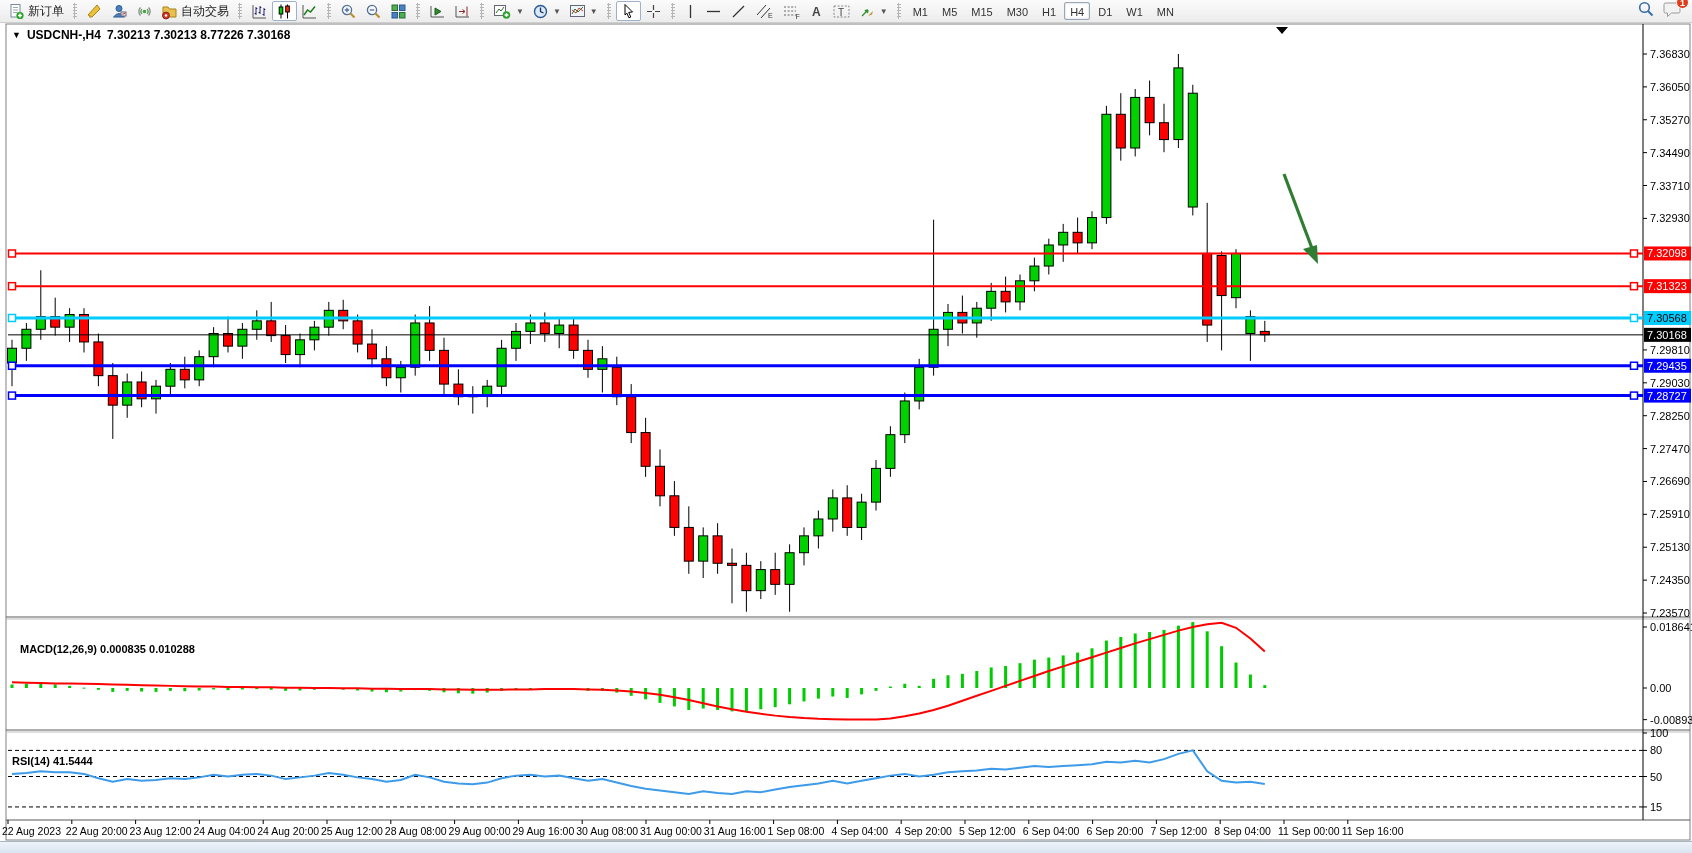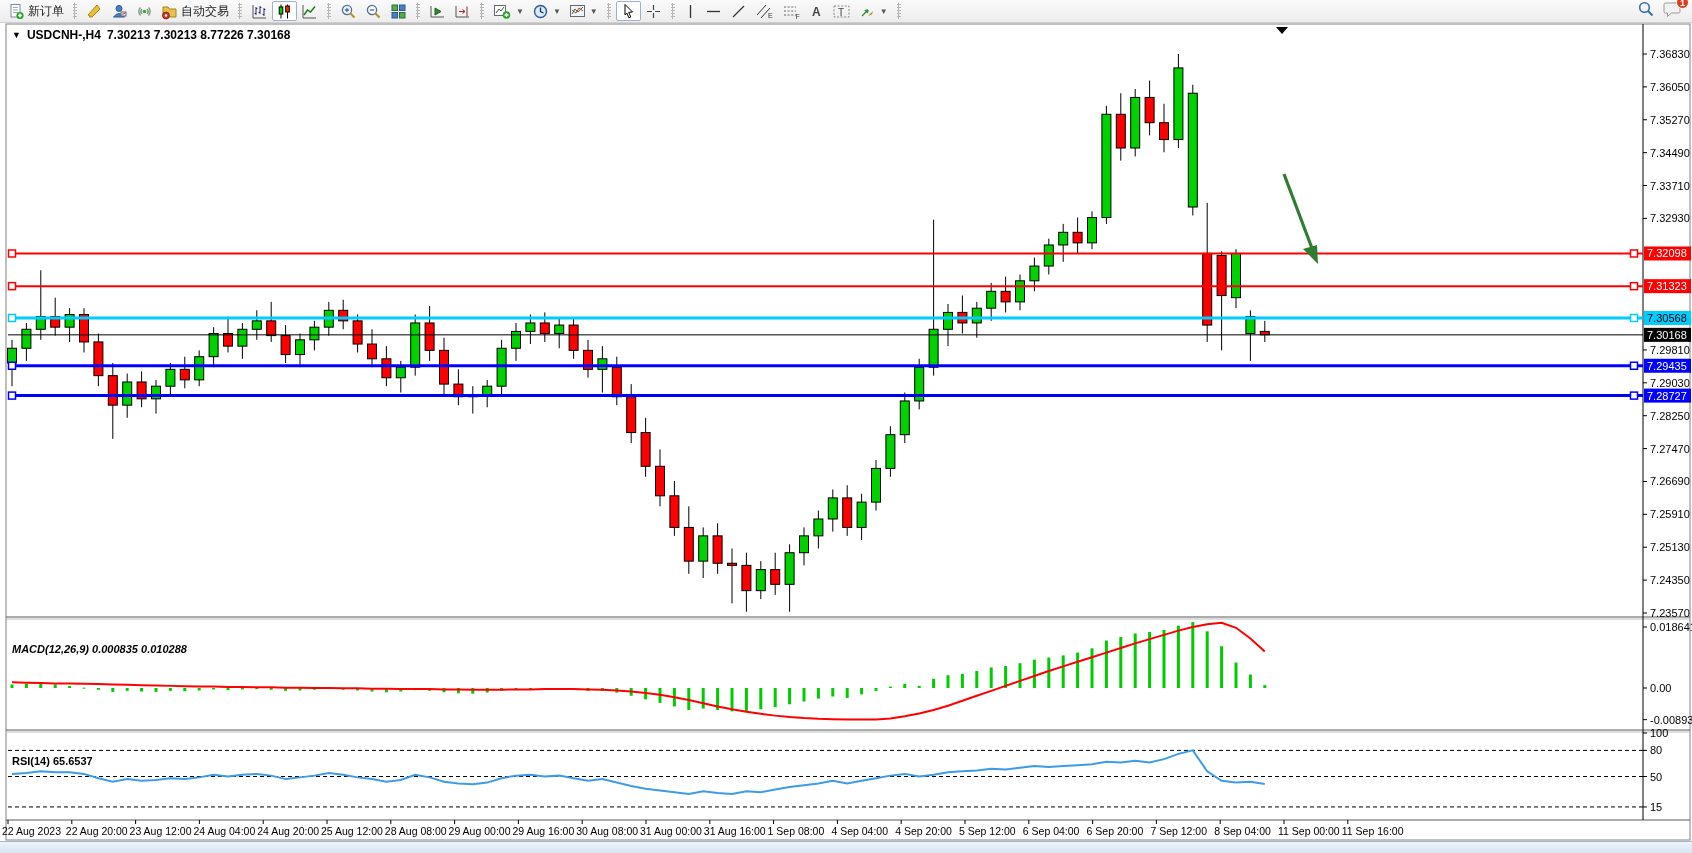--- a/index.html
+++ b/index.html
@@ -290,20 +290,31 @@
           <span>
             <svg width="17" height="17" viewBox="0 0 17 17">
               <path d="M3 13 L9 7 M9 7 l-3.2 .6 M9 7 l-.6 3.2" stroke="#2d8f2d" fill="none" stroke-width="1.3"></path>
               <path d="M9 13 L14 8 l-1 3.4 z" fill="#b8912a"></path>
             </svg>
           </span>
           <span class="caret">▼</span>
         </div>
     </div>
     <div class="grip"></div>
+    <div class="tb-group" id="tf-list">
+        <span class="tf-btn">M1</span>
+        <span class="tf-btn">M5</span>
+        <span class="tf-btn">M15</span>
+        <span class="tf-btn">M30</span>
+        <span class="tf-btn">H1</span>
+        <span class="tf-btn active">H4</span>
+        <span class="tf-btn">D1</span>
+        <span class="tf-btn">W1</span>
+        <span class="tf-btn">MN</span>
+      </div>
     <div class="tb-right">
       <span><svg width="18" height="18" viewBox="0 0 18 18">
             <circle cx="7.5" cy="7.5" r="4.8" fill="none" stroke="#3a6ea5" stroke-width="1.6"></circle>
             <line x1="11" y1="11" x2="15.5" y2="15.5" stroke="#3a6ea5" stroke-width="2"></line>
           </svg></span>
       <span class="chat-wrap">
         <span><svg width="19" height="18" viewBox="0 0 19 18">
               <path d="M2.5 3 h13 a1.5 1.5 0 0 1 1.5 1.5 v7 a1.5 1.5 0 0 1 -1.5 1.5 h-7 l-4 3.5 v-3.5 h-2 a1.5 1.5 0 0 1 -1.5 -1.5 v-7 A1.5 1.5 0 0 1 2.5 3 Z" fill="#f2f2f2" stroke="#999"></path>
             </svg></span>
         <span class="badge">1</span>
@@ -711,18 +722,18 @@
         <line x1="1284" y1="797" x2="1284" y2="801" stroke="#000"></line>
         <text x="1278" y="812" font-size="10.5" fill="#000" font-family="Liberation Sans, sans-serif">11 Sep 00:00</text>
         <line x1="1347.8" y1="797" x2="1347.8" y2="801" stroke="#000"></line>
         <text x="1341.8" y="812" font-size="10.5" fill="#000" font-family="Liberation Sans, sans-serif">11 Sep 16:00</text>
       </svg>
     <div class="overlay sym-title">
       <span class="collapse-tri">▼</span>
       <span>USDCNH-,H4</span>
       <span>7.30213 7.30213 8.77226 7.30168</span>
     </div>
-    <div class="overlay ind-label" id="macd-label" style="left: 12px; top: 620px; font-style: italic;">MACD(12,26,9) 0.000835 0.010288</div>
-    <div class="overlay ind-label" id="rsi-label" style="left: 12px; top: 732px;">RSI(14) 65.6537</div>
+    <div class="overlay ind-label" id="macd-label" style="left: 20px; top: 620px;">MACD(12,26,9) 0.000835 0.010288</div>
+    <div class="overlay ind-label" id="rsi-label" style="left: 12px; top: 732px;">RSI(14) 41.5444</div>
   </div>
 
   <div class="statusbar"></div>
 </div>
 
 </body></html>

